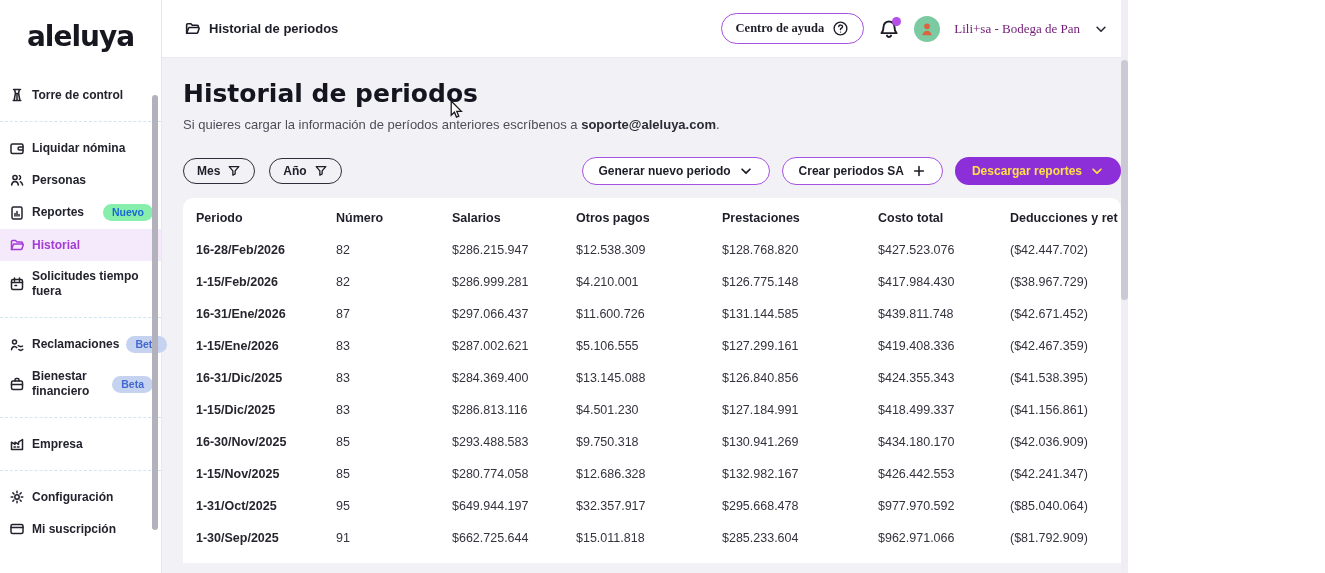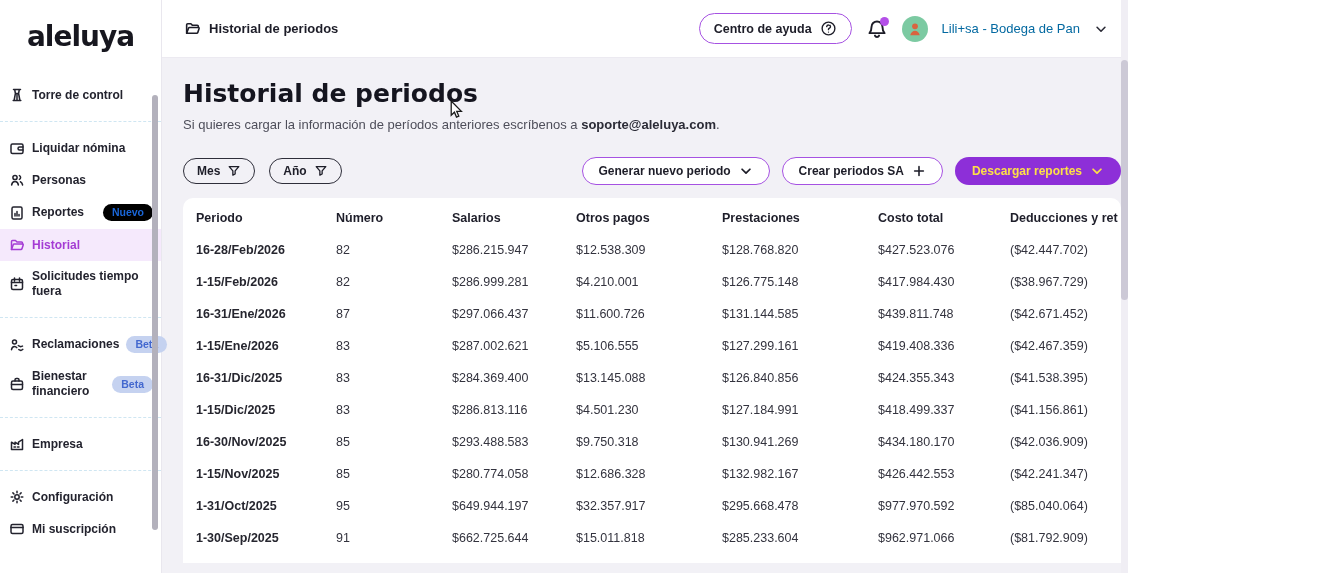--- a/index.html
+++ b/index.html
@@ -13,41 +13,41 @@
   .logo { font-family:"DejaVu Sans", sans-serif; font-weight:700; font-size:28px;
     color:#17171f; text-align:center; margin:20px 0 26px; letter-spacing:-1px; }
   .side-item { display:flex; align-items:center; gap:7px; padding:8px 4px 8px 9px;
     font-size:12px; font-weight:700; color:#23232e; cursor:pointer; line-height:1.25; }
   .side-item .s-ico { flex:0 0 16px; width:16px; height:16px; display:flex; align-items:center; color:#23232e; }
   .side-item.active { background:#f5e9fc; color:#a43bd4; }
   .side-item.active .s-ico { color:#a43bd4; }
   .side-item .lbl { white-space:normal; }
   .badge { margin-left:auto; margin-right:4px; font-size:10.5px; font-weight:700;
     padding:2px 9px; border-radius:9px; white-space:nowrap; }
-  .badge.nuevo { background:#000000; color:#1a66d8; }
+  .badge.nuevo { background:#86efac; color:#1a66d8; }
   .badge.beta { background:#c5d2f0; color:#4368cf; }
   .side-div { border:none; border-top:1.5px dashed #cfe6f2; margin:10px 0; }
   .side-scrollbar { position:absolute; right:3px; top:95px; width:6px; height:435px;
     background:#b3b1bc; border-radius:3px; }
 
   
   .main { position:relative; flex:1; height:573px; background:#f2f1f6; overflow:hidden; }
   .topbar { height:58px; background:#fff; border-bottom:1px solid #eceaf1;
     display:flex; align-items:center; padding:0 20px 0 22px; }
   .crumb { display:flex; align-items:center; gap:8px; font-size:13px; font-weight:700; color:#1d1d28; }
-  .topbar-right { margin-left:auto; display:flex; align-items:center; gap:14px; }
+  .topbar-right { margin-left:auto; display:flex; align-items:center; gap:14px;font-family:Liberation Serif, serif; }
   .help-btn { display:flex; align-items:center; gap:8px; border:1.6px solid #a652e2;
     border-radius:17px; background:#fff; padding:6px 14px; font-size:12.5px; font-weight:700;
     color:#1d1d28; cursor:pointer; font-family:inherit; }
   .bell-wrap { position:relative; width:22px; height:22px; color:#1d1d28; cursor:pointer; }
   .bell-dot { position:absolute; top:-1px; right:-1px; width:9px; height:9px;
     border-radius:50%; background:#b44fe8; }
   .avatar { width:26px; height:26px; border-radius:50%; background:#7ccaa2;
     display:flex; align-items:center; justify-content:center; overflow:hidden; }
-  .acct { font-size:13px; color:#0369a1; }
+  .acct { font-size:13px; color:#701a75; }
   .chev { width:14px; height:14px; color:#2a2a35; cursor:pointer; }
 
   .content { padding:0 7px 0 21px; }
   .page-title { font-family:"DejaVu Sans", sans-serif; font-size:25px; font-weight:700;
     color:#15151f; margin-top:21px; }
   .subtitle { font-size:13px; color:#4e4e5a; margin-top:9px; }
   .subtitle b { color:#2b2b36; }
 
   .toolbar { display:flex; align-items:center; margin-top:25px; }
   .filter-pill { display:flex; align-items:center; gap:7px; border:1.7px solid #2e2e3a;

